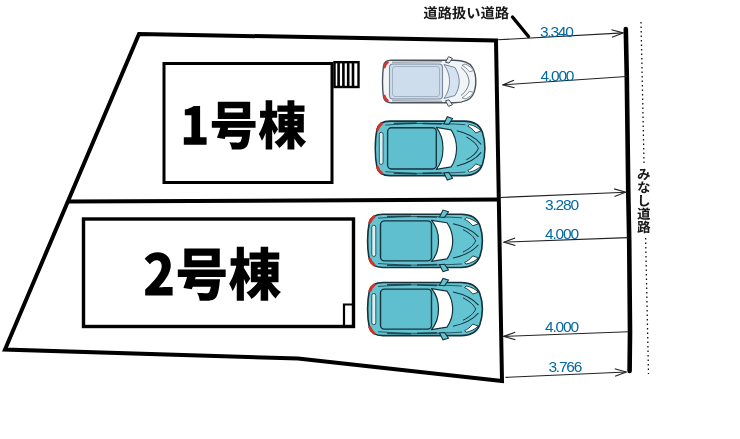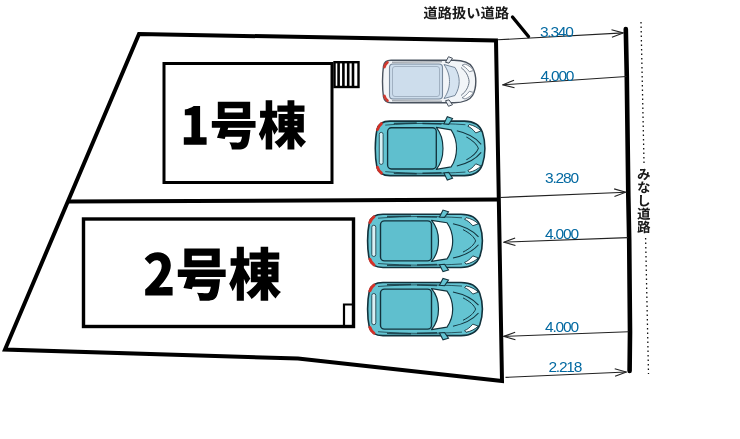--- a/index.html
+++ b/index.html
@@ -94,21 +94,21 @@
   <path d="M2.39 66.12H31.81V57.57H24.05C22.12 57.57 19.21 57.86 17.1 58.14C23.6 51.59 29.87 43.55 29.87 36.25C29.87 28.16 24.17 22.91 15.96 22.91C9.92 22.91 6.04 25.02 1.88 29.47L7.41 34.94C9.46 32.78 11.69 30.84 14.59 30.84C18.01 30.84 20.12 32.95 20.12 36.82C20.12 42.98 13 50.67 2.39 60.31Z M52.5 26.33H73.76V30.84H52.5ZM44.4 19.15V37.96H82.42V19.15ZM37.39 40.13V47.59H47.37C46.11 51.59 44.63 55.69 43.43 58.6L52.5 59.91L53.41 57.4H72.85C72.22 60.71 71.48 62.64 70.57 63.33C69.77 63.84 68.97 63.9 67.72 63.9C65.95 63.9 61.67 63.84 57.97 63.5C59.56 65.72 60.76 69.03 60.88 71.42C64.81 71.54 68.57 71.54 70.85 71.36C73.81 71.14 75.92 70.62 77.86 68.8C79.97 66.8 81.28 62.24 82.31 53.3C82.54 52.21 82.71 49.93 82.71 49.93H55.86L56.6 47.59H88.75V40.13Z M115.77 32.43V52.84H123.23C120.27 56.94 115.6 60.93 110.98 63.27C112.75 64.75 115.25 67.72 116.51 69.65C120.04 67.37 123.46 64.01 126.31 60.19V71.54H134.35V59.34C136.74 63.16 139.59 66.69 142.33 69.14C143.64 67.15 146.26 64.3 148.09 62.81C144.44 60.42 140.39 56.6 137.66 52.84H145.46V32.43H134.35V30.1H146.26V23.2H134.35V17.39H126.31V23.2H114.4V30.1H126.31V32.43ZM123.06 45.26H126.31V47.14H123.06ZM134.35 45.26H137.83V47.14H134.35ZM123.06 38.13H126.31V39.96H123.06ZM134.35 38.13H137.83V39.96H134.35ZM100.66 17.39V28.9H94.05V36.54H100.15C98.61 42.86 95.82 49.93 92.57 54.32C93.77 56.37 95.53 59.62 96.22 61.9C97.87 59.57 99.35 56.49 100.66 53.01V71.54H108.3V49.42C109.27 51.53 110.18 53.64 110.81 55.29L115.25 49.19C114.28 47.54 109.78 40.58 108.3 38.59V36.54H114.11V28.9H108.3V17.39Z" transform="translate(142.95 229.31) scale(0.932 1)" fill="#000"></path>
   <path d="M0.64 5.77C1.49 6.4 2.51 7.36 2.94 8.02L4.29 6.89C3.81 6.22 2.75 5.32 1.9 4.74ZM7.01 11.19H10.88V11.94H7.01ZM7.01 13.08H10.88V13.82H7.01ZM7.01 9.32H10.88V10.05H7.01ZM5.41 8.08V15.05H12.57V8.08H9.37L9.71 7.33H13.53V5.96H11.33C11.57 5.62 11.83 5.2 12.1 4.77L10.38 4.4C10.22 4.86 9.9 5.5 9.63 5.96H7.85L8.04 5.89C7.9 5.45 7.48 4.86 7.1 4.42L5.77 4.91C6.01 5.23 6.25 5.61 6.42 5.96H4.43V7.33H7.9L7.75 8.08ZM3.93 9.94H0.62V11.52H2.27V14.53C1.63 15.01 0.92 15.48 0.31 15.83L1.15 17.61C1.92 17 2.57 16.44 3.18 15.9C4.12 17 5.28 17.41 7.04 17.48C8.75 17.55 11.6 17.52 13.32 17.44C13.4 16.94 13.67 16.12 13.86 15.71C11.96 15.86 8.73 15.9 7.07 15.83C5.58 15.78 4.52 15.38 3.93 14.44Z M16.88 6.39H18.76V8.21H16.88ZM14.67 15.56 14.97 17.21C16.59 16.83 18.73 16.32 20.75 15.83L20.58 14.33L18.9 14.7V12.81H20.46V12.4C20.68 12.67 20.89 12.98 21 13.21L21.33 13.06V17.71H22.89V17.22H25.57V17.66H27.21V12.99L27.24 13.01C27.46 12.58 27.96 11.9 28.3 11.57C27.15 11.22 26.17 10.65 25.36 10C26.21 8.93 26.9 7.65 27.32 6.16L26.24 5.69L25.94 5.75H23.96C24.08 5.44 24.21 5.13 24.31 4.8L22.69 4.4C22.22 5.96 21.37 7.48 20.32 8.46V4.94H15.41V9.66H17.4V15.02L16.69 15.18V10.66H15.31V15.45ZM22.89 15.76V13.87H25.57V15.76ZM25.22 7.2C24.94 7.8 24.59 8.36 24.2 8.87C23.79 8.39 23.44 7.9 23.16 7.4L23.27 7.2ZM22.52 12.44C23.15 12.07 23.73 11.63 24.27 11.15C24.79 11.63 25.39 12.07 26.04 12.44ZM23.19 9.98C22.38 10.74 21.46 11.35 20.46 11.77V11.32H18.9V9.66H20.32V8.73C20.7 9.02 21.24 9.47 21.47 9.73C21.75 9.43 22.04 9.1 22.31 8.73C22.56 9.14 22.86 9.57 23.19 9.98Z M38.26 6.62C38.07 7.81 37.83 9.27 37.59 10.45L39.15 10.62L39.25 10.11H40.22C39.87 11.42 39.34 12.54 38.64 13.49C37.59 12.11 36.92 10.37 36.48 8.39L36.55 6.62ZM33.98 5.04V6.62H34.9C34.86 10.91 34.51 14.44 32.76 16.54C33.14 16.78 33.94 17.38 34.19 17.65C35.27 16.16 35.86 14.23 36.18 11.9C36.57 12.94 37.02 13.87 37.59 14.7C36.84 15.39 35.96 15.93 34.99 16.3C35.33 16.63 35.76 17.22 35.97 17.64C36.95 17.2 37.84 16.64 38.63 15.95C39.36 16.7 40.26 17.3 41.32 17.75C41.58 17.28 42.09 16.59 42.47 16.24C41.42 15.89 40.54 15.36 39.79 14.71C40.93 13.26 41.73 11.36 42.15 8.9L41.07 8.53L40.78 8.61H39.52C39.73 7.41 39.95 6.18 40.07 5.11L38.89 4.97L38.64 5.04ZM30.91 4.4V7.09H29.13V8.66H30.91V11.19L28.88 11.66L29.3 13.29L30.91 12.87V15.92C30.91 16.12 30.83 16.17 30.64 16.19C30.46 16.19 29.86 16.19 29.32 16.16C29.52 16.6 29.74 17.3 29.79 17.72C30.8 17.72 31.48 17.68 31.95 17.42C32.43 17.15 32.59 16.74 32.59 15.9V12.42L34.24 11.97L34.04 10.41L32.59 10.78V8.66H34.02V7.09H32.59V4.4Z M46.59 6.32 44.41 6.29C44.49 6.73 44.52 7.34 44.52 7.74C44.52 8.61 44.53 10.27 44.67 11.57C45.07 15.38 46.42 16.78 47.98 16.78C49.12 16.78 50.01 15.92 50.95 13.45L49.53 11.71C49.26 12.85 48.69 14.51 48.03 14.51C47.13 14.51 46.71 13.11 46.51 11.06C46.42 10.04 46.41 8.97 46.42 8.05C46.42 7.65 46.49 6.83 46.59 6.32ZM53.69 6.65 51.89 7.23C53.44 8.99 54.19 12.44 54.4 14.73L56.28 14C56.12 11.83 55.04 8.28 53.69 6.65Z M57.84 5.77C58.69 6.4 59.71 7.36 60.14 8.02L61.49 6.89C61.01 6.22 59.95 5.32 59.1 4.74ZM64.21 11.19H68.08V11.94H64.21ZM64.21 13.08H68.08V13.82H64.21ZM64.21 9.32H68.08V10.05H64.21ZM62.61 8.08V15.05H69.77V8.08H66.57L66.91 7.33H70.73V5.96H68.53C68.77 5.62 69.03 5.2 69.3 4.77L67.58 4.4C67.42 4.86 67.1 5.5 66.83 5.96H65.05L65.24 5.89C65.1 5.45 64.68 4.86 64.3 4.42L62.97 4.91C63.21 5.23 63.45 5.61 63.62 5.96H61.63V7.33H65.1L64.95 8.08ZM61.13 9.94H57.82V11.52H59.47V14.53C58.83 15.01 58.12 15.48 57.51 15.83L58.35 17.61C59.12 17 59.77 16.44 60.38 15.9C61.32 17 62.48 17.41 64.24 17.48C65.95 17.55 68.8 17.52 70.52 17.44C70.6 16.94 70.87 16.12 71.06 15.71C69.16 15.86 65.93 15.9 64.27 15.83C62.78 15.78 61.72 15.38 61.13 14.44Z M74.08 6.39H75.96V8.21H74.08ZM71.87 15.56 72.17 17.21C73.79 16.83 75.93 16.32 77.95 15.83L77.78 14.33L76.1 14.7V12.81H77.66V12.4C77.88 12.67 78.09 12.98 78.2 13.21L78.53 13.06V17.71H80.09V17.22H82.77V17.66H84.41V12.99L84.44 13.01C84.66 12.58 85.16 11.9 85.5 11.57C84.35 11.22 83.37 10.65 82.56 10C83.41 8.93 84.1 7.65 84.52 6.16L83.44 5.69L83.14 5.75H81.16C81.28 5.44 81.41 5.13 81.51 4.8L79.89 4.4C79.42 5.96 78.57 7.48 77.52 8.46V4.94H72.61V9.66H74.6V15.02L73.89 15.18V10.66H72.51V15.45ZM80.09 15.76V13.87H82.77V15.76ZM82.42 7.2C82.14 7.8 81.8 8.36 81.4 8.87C80.99 8.39 80.64 7.9 80.36 7.4L80.47 7.2ZM79.72 12.44C80.35 12.07 80.93 11.63 81.47 11.15C81.99 11.63 82.59 12.07 83.24 12.44ZM80.39 9.98C79.58 10.74 78.66 11.35 77.66 11.77V11.32H76.1V9.66H77.52V8.73C77.9 9.02 78.44 9.47 78.67 9.73C78.95 9.43 79.24 9.1 79.51 8.73C79.76 9.14 80.06 9.57 80.39 9.98Z" transform="translate(423.39 1.70)" fill="#1a1a1a"></path>
   <g>
     <rect x="635" y="165.5" width="18" height="70" fill="#fff"></rect>
     <path d="M4.98 8.58 3.23 8.38C3.27 8.79 3.27 9.31 3.23 9.84L3.19 10.29C2.32 9.92 1.33 9.59 0.28 9.43C0.76 8.29 1.27 7.13 1.62 6.55C1.73 6.37 1.89 6.19 2.08 5.99L1 5.16C0.78 5.25 0.43 5.33 0.09 5.35C-0.54 5.4 -1.96 5.47 -2.72 5.47C-3.02 5.47 -3.47 5.44 -3.83 5.4L-3.77 7.13C-3.42 7.08 -2.95 7.04 -2.68 7.02C-2.06 6.98 -0.91 6.94 -0.38 6.91C-0.68 7.54 -1.07 8.46 -1.45 9.34C-4.14 9.46 -6.03 11.04 -6.03 13.12C-6.03 14.47 -5.15 15.29 -3.97 15.29C-3.06 15.29 -2.41 14.93 -1.88 14.11C-1.41 13.37 -0.84 12.03 -0.36 10.89C0.79 11.05 1.86 11.46 2.81 11.98C2.37 13.2 1.43 14.47 -0.59 15.34L0.83 16.51C2.63 15.57 3.64 14.39 4.23 12.88C4.65 13.19 5.04 13.49 5.39 13.82L6.16 11.95C5.78 11.68 5.29 11.38 4.73 11.05C4.86 10.3 4.93 9.47 4.98 8.58ZM-2.12 10.88C-2.49 11.73 -2.85 12.57 -3.2 13.07C-3.44 13.4 -3.63 13.53 -3.9 13.53C-4.21 13.53 -4.46 13.31 -4.46 12.86C-4.46 12.02 -3.62 11.11 -2.12 10.88Z M5.07 22.83 6.02 21.43C5.33 20.93 3.67 20.02 2.71 19.61L1.85 20.93C2.76 21.35 4.29 22.22 5.07 22.83ZM1.29 26.55V26.81C1.29 27.55 1 28.07 0.08 28.07C-0.66 28.07 -1.07 27.73 -1.07 27.23C-1.07 26.76 -0.58 26.41 0.2 26.41C0.58 26.41 0.94 26.47 1.29 26.55ZM2.76 22.12H1.09L1.23 25.13C0.92 25.1 0.63 25.07 0.31 25.07C-1.55 25.07 -2.65 26.08 -2.65 27.39C-2.65 28.86 -1.34 29.6 0.32 29.6C2.22 29.6 2.91 28.64 2.91 27.39V27.26C3.64 27.7 4.25 28.26 4.72 28.69L5.61 27.26C4.93 26.64 3.99 25.97 2.84 25.54L2.76 23.84C2.75 23.25 2.72 22.69 2.76 22.12ZM-0.38 17.96 -2.22 17.77C-2.25 18.47 -2.4 19.27 -2.59 20.01C-3 20.05 -3.4 20.06 -3.81 20.06C-4.3 20.06 -5.01 20.03 -5.59 19.97L-5.47 21.52C-4.89 21.56 -4.34 21.57 -3.79 21.57L-3.1 21.56C-3.69 23.01 -4.77 24.98 -5.83 26.29L-4.21 27.12C-3.12 25.61 -1.98 23.26 -1.34 21.39C-0.44 21.25 0.39 21.08 1 20.92L0.95 19.36C0.43 19.52 -0.2 19.67 -0.86 19.79Z M-1.73 31.32 -3.89 31.29C-3.77 31.83 -3.71 32.47 -3.71 33.1C-3.71 34.25 -3.85 37.78 -3.85 39.57C-3.85 41.86 -2.43 42.83 -0.23 42.83C2.83 42.83 4.73 41.03 5.59 39.75L4.37 38.27C3.4 39.73 2 41.01 -0.21 41.01C-1.26 41.01 -2.06 40.56 -2.06 39.21C-2.06 37.55 -1.96 34.55 -1.9 33.1C-1.88 32.56 -1.81 31.88 -1.73 31.32Z M-6.1 45.04C-5.29 45.64 -4.33 46.54 -3.93 47.17L-2.65 46.1C-3.11 45.47 -4.1 44.62 -4.9 44.08ZM-0.08 50.16H3.56V50.87H-0.08ZM-0.08 51.94H3.56V52.64H-0.08ZM-0.08 48.39H3.56V49.09H-0.08ZM-1.59 47.22V53.8H5.16V47.22H2.14L2.47 46.51H6.07V45.23H3.99C4.22 44.91 4.46 44.5 4.72 44.1L3.1 43.75C2.95 44.18 2.64 44.79 2.39 45.23H0.71L0.88 45.16C0.75 44.75 0.36 44.18 0 43.77L-1.26 44.24C-1.03 44.53 -0.8 44.89 -0.64 45.23H-2.52V46.51H0.75L0.62 47.22ZM-2.99 48.98H-6.11V50.47H-4.56V53.31C-5.16 53.76 -5.83 54.21 -6.41 54.54L-5.61 56.22C-4.89 55.64 -4.27 55.12 -3.7 54.61C-2.81 55.64 -1.72 56.03 -0.05 56.1C1.55 56.16 4.25 56.14 5.87 56.06C5.95 55.59 6.2 54.81 6.38 54.42C4.58 54.57 1.54 54.61 -0.03 54.54C-1.43 54.49 -2.44 54.11 -2.99 53.23Z M-4.26 58.83H-2.49V60.55H-4.26ZM-6.35 67.49 -6.07 69.04C-4.54 68.68 -2.52 68.2 -0.62 67.74L-0.78 66.32L-2.36 66.67V64.89H-0.88V64.5C-0.68 64.75 -0.48 65.05 -0.38 65.26L-0.07 65.13V69.51H1.41V69.05H3.94V69.47H5.48V65.06L5.51 65.07C5.72 64.67 6.19 64.03 6.51 63.72C5.43 63.39 4.5 62.85 3.74 62.23C4.54 61.23 5.19 60.02 5.59 58.62L4.57 58.17L4.29 58.23H2.41C2.53 57.93 2.65 57.64 2.75 57.33L1.22 56.95C0.78 58.43 -0.03 59.86 -1.02 60.79V57.46H-5.65V61.91H-3.78V66.98L-4.45 67.12V62.86H-5.75V67.38ZM1.41 67.67V65.89H3.94V67.67ZM3.6 59.59C3.34 60.16 3.01 60.69 2.64 61.17C2.25 60.72 1.93 60.25 1.66 59.78L1.77 59.59ZM1.06 64.54C1.65 64.19 2.2 63.77 2.71 63.32C3.2 63.77 3.77 64.19 4.38 64.54ZM1.69 62.22C0.92 62.93 0.05 63.51 -0.88 63.91V63.48H-2.36V61.91H-1.02V61.04C-0.66 61.31 -0.15 61.74 0.07 61.98C0.33 61.7 0.6 61.39 0.86 61.04C1.1 61.43 1.38 61.83 1.69 62.22Z" transform="translate(643.80 163.64)" fill="#1a1a1a"></path>
   </g>
 </svg>
 
 <div class="dim-label" style="left:539.9px; top:23.7px;">3.340</div>
 <div class="dim-label" style="left:540.5px; top:68.4px;">4.000</div>
-<div class="dim-label" style="left:545.1px; top:170px;">3.280</div>
+<div class="dim-label" style="left:545.1px; top:197px;">3.280</div>
 <div class="dim-label" style="left:545.1px; top:226.2px;">4.000</div>
 <div class="dim-label" style="left:545.1px; top:318.5px;">4.000</div>
-<div class="dim-label" style="left:548.4px; top:359.3px;">2.218</div>
+<div class="dim-label" style="left:548.4px; top:359.3px;">3.766</div>
 
 <span class="ghost" style="left:184px; top:98px; width:124px; height:54px; font-size:46px; line-height:52px; font-weight:bold;">1号棟</span>
 <span class="ghost" style="left:145px; top:259px; width:138px; height:58px; font-size:50px; line-height:56px; font-weight:bold;">2号棟</span>
 <span class="ghost vert" style="left:637px; top:167px; width:15px; height:68px; font-size:13px; line-height:14px;">みなし道路</span>
 </div>
 
 </body></html>

